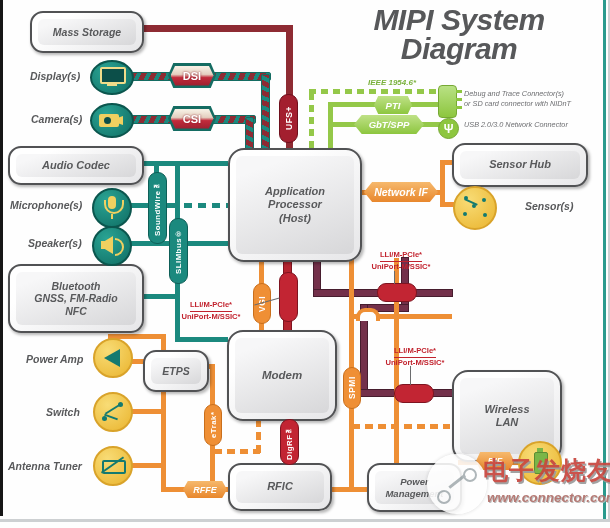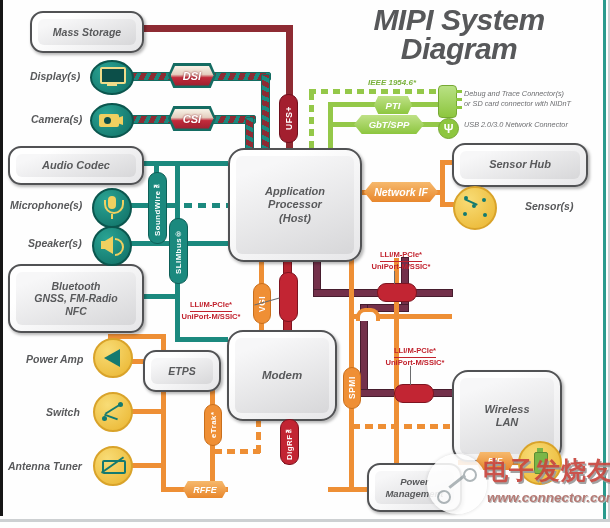--- a/index.html
+++ b/index.html
@@ -29,21 +29,21 @@
          font-weight:bold;font-style:italic;color:#58595b;white-space:pre-line;line-height:1.2;}
   
   .hex{position:absolute;z-index:4;clip-path:polygon(11% 0,89% 0,100% 50%,89% 100%,11% 100%,0 50%);
        display:flex;align-items:center;justify-content:center;color:#fff;font-weight:bold;font-style:italic;}
   .hex-o{background:linear-gradient(180deg,#f6b96d,#e8872c);}
   .hex-g{background:linear-gradient(180deg,#bfe187,#8dc63f);}
   .hexwrap{position:absolute;z-index:4;clip-path:polygon(11% 0,89% 0,100% 50%,89% 100%,11% 100%,0 50%);background:#146c62;
        display:flex;align-items:center;justify-content:center;}
   .hexin{width:calc(100% - 5px);height:calc(100% - 5px);clip-path:polygon(11% 0,89% 0,100% 50%,89% 100%,11% 100%,0 50%);
        background:linear-gradient(180deg,#f6efe3 5%,#e4cfc0 42%,#c22b3b 58%,#9c2030 100%);
-       display:flex;align-items:center;justify-content:center;color:#fff;font-weight:bold;font-style:italic;
+       display:flex;align-items:center;justify-content:center;color:#fff;font-weight:bold;
        text-shadow:0 0 2px #8e1b26;}
   
   .vtag{position:absolute;z-index:4;border-radius:9px;color:#fff;font-weight:bold;
         writing-mode:vertical-rl;transform:rotate(180deg);display:flex;align-items:center;justify-content:center;
         letter-spacing:.5px;}
   .vtag-t{background:#1b897e;border:1.5px solid #0e5f58;}
   .vtag-o{background:#ef8f35;border:1.5px solid #c96f1c;}
   .vtag-r{background:#c22533;border:1.5px solid #7e1420;}
   .vtag-dr{background:#a31f2f;border:1.5px solid #6f0f1c;}
   .loz{position:absolute;z-index:4;background:#c22533;border:1.5px solid #7e1420;border-radius:9px;}
@@ -149,25 +149,28 @@
 Processor
 (Host)</div>
     </div>
   <div class="box" style="left:452px;top:143px;width:132px;height:40px;">
     <div class="panel" style="font-size:11px;">Sensor Hub</div>
     </div>
   <div class="box" style="left:452px;top:370px;width:106px;height:88px;border-radius:16px;">
     <div class="panel" style="font-size:11px;">Wireless
 LAN</div>
     </div>
-  <div class="box" style="left:143px;top:350px;width:62px;height:38px;padding-left:12px;">
+  <div class="box" style="left:143px;top:350px;width:62px;height:38px;">
     <div class="panel" style="font-size:10.5px;">ETPS</div>
     </div>
   <div class="box" style="left:227px;top:330px;width:106px;height:87px;border-radius:16px;">
     <div class="panel" style="font-size:11.5px;">Modem</div>
+    </div>
+  <div class="box" style="left:228px;top:463px;width:100px;height:44px;">
+    <div class="panel" style="font-size:11px;">RFIC</div>
     </div>
   <div class="box" style="left:367px;top:463px;width:91px;height:45px;">
     <div class="panel" style="font-size:9.5px;">Power
 Management</div>
     </div>
 
   <div class="hexwrap" style="left:168px;top:63px;width:48px;height:25px;">
     <div class="hexin" style="font-size:11px;">DSI</div>
     </div>
   <div class="hexwrap" style="left:168px;top:106px;width:48px;height:25px;">

